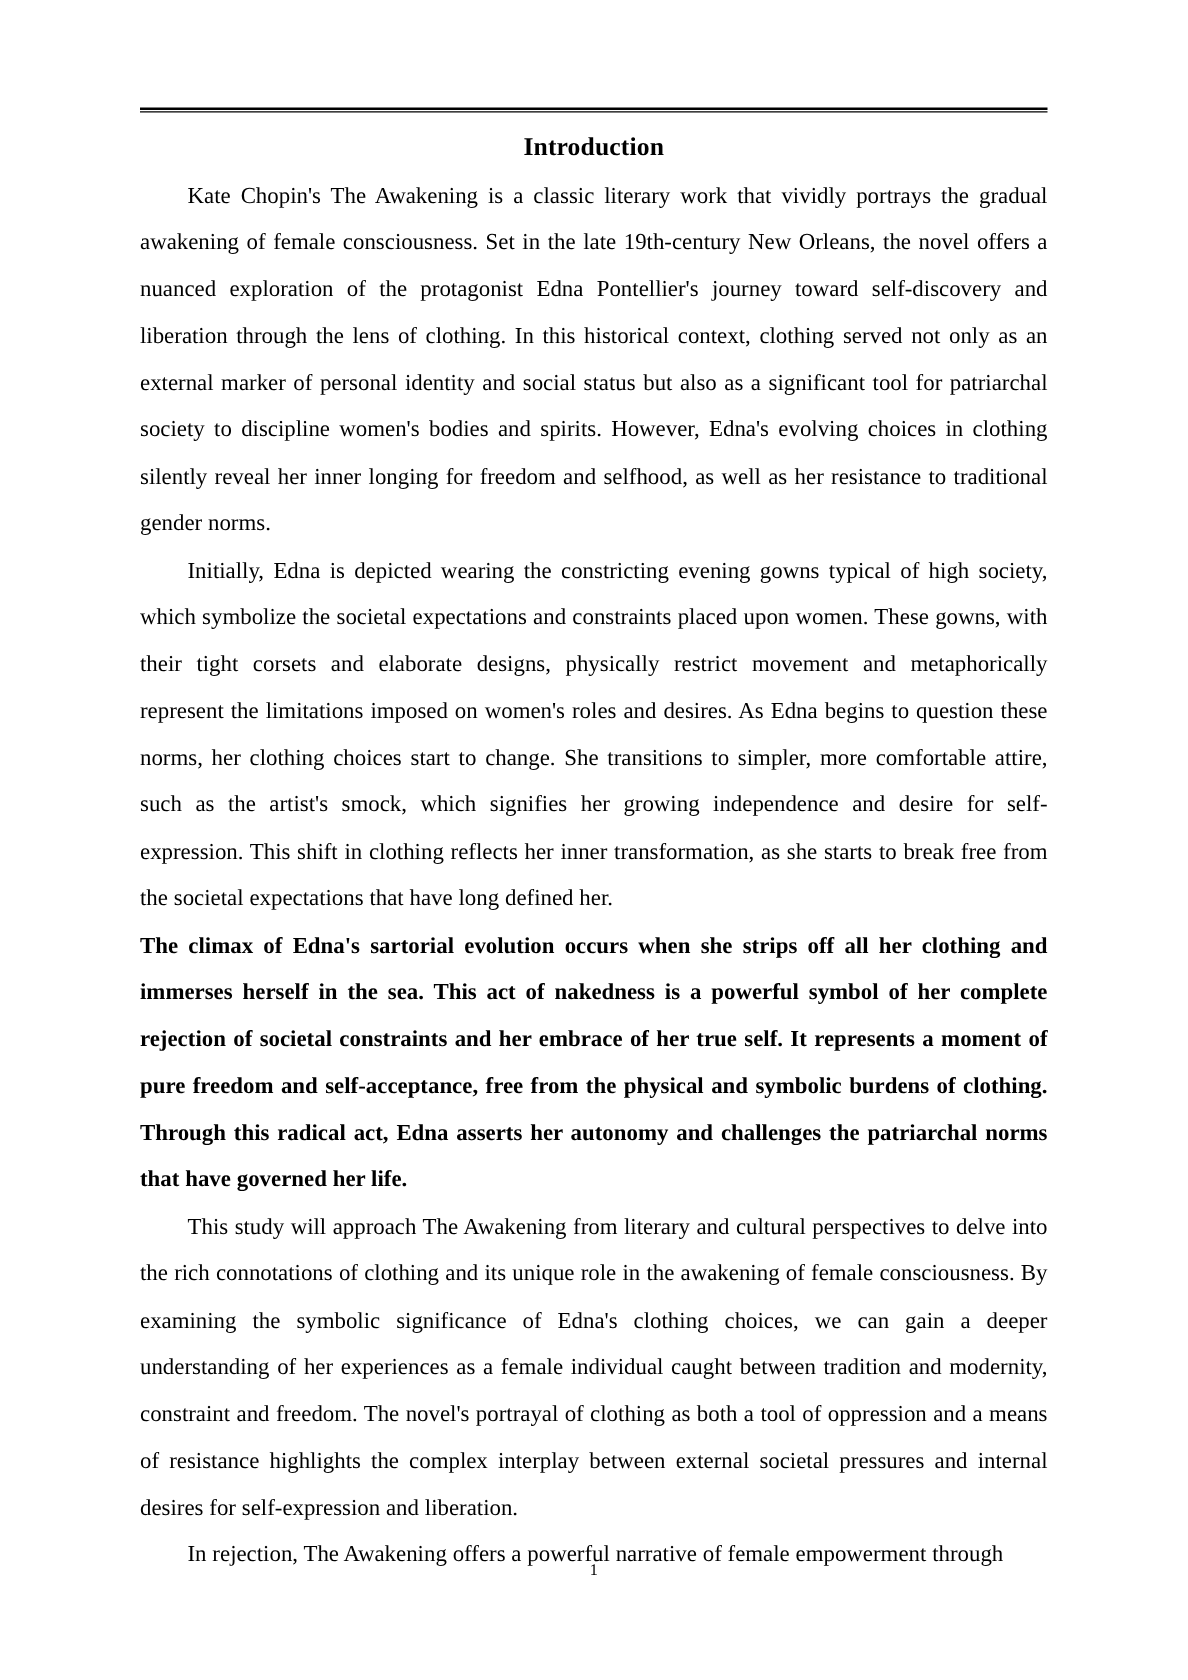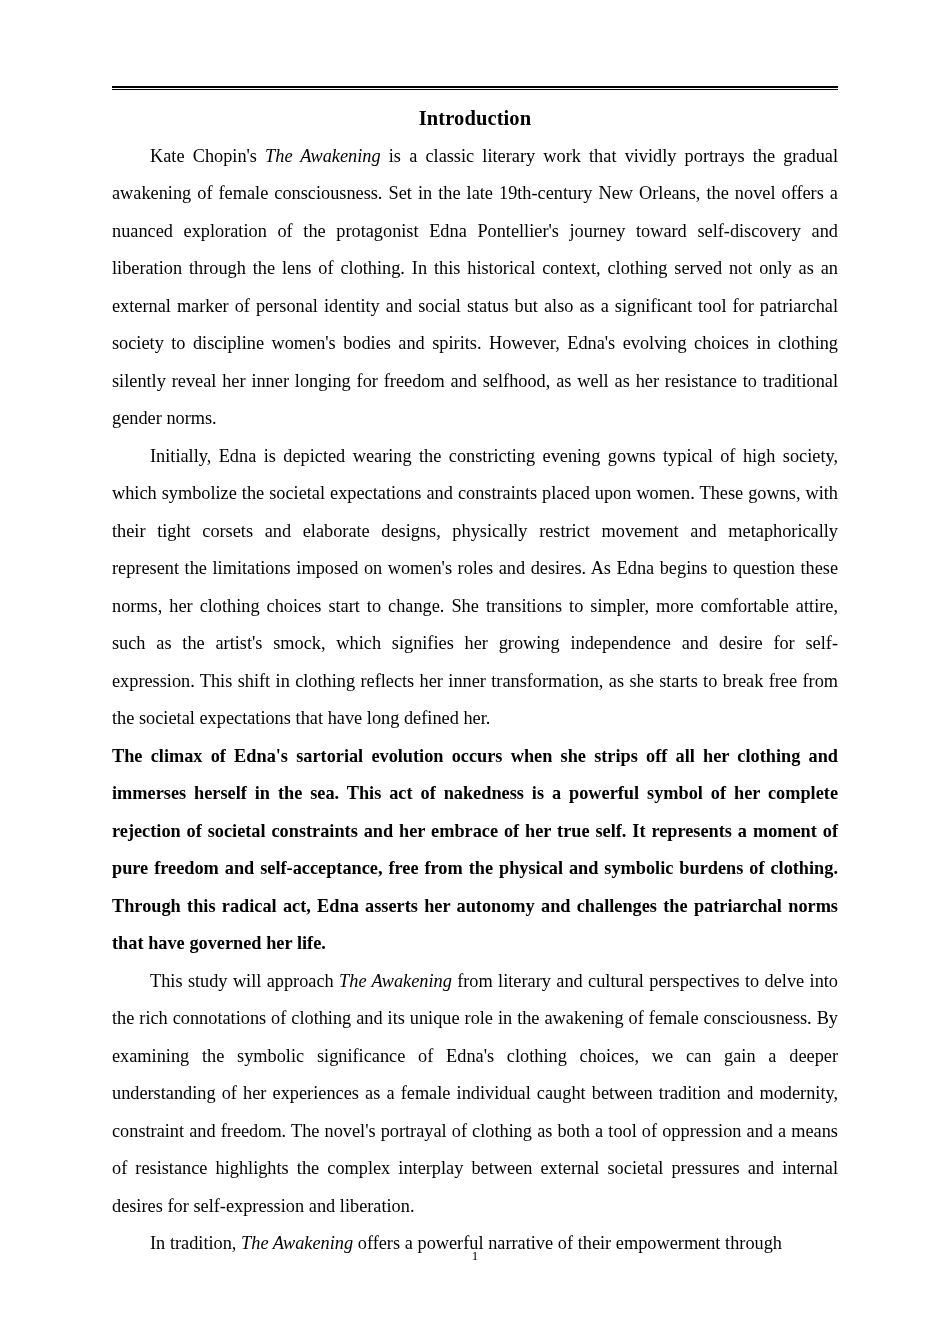--- a/index.html
+++ b/index.html
@@ -86,21 +86,20 @@
   }
 
   
   p.body-para.truncated {
     white-space: nowrap;
     overflow: hidden;
     text-align: left;
   }
 
   .title-italic {
-    font-style: italic;
   }
 
   
   .page-number {
     position: absolute;
     left: 0;
     top: 1248px;
     width: 950px;
     text-align: center;
     font-size: 13px;
@@ -119,19 +118,19 @@
   </div>
 
   <div class="content">
     <h1 class="doc-title">Introduction</h1>
 
     <div id="paragraph-container">
         <p class="body-para"><span>Kate Chopin's </span><span class="title-italic">The Awakening</span><span> is a classic literary work that vividly portrays the gradual awakening of female consciousness. Set in the late 19th-century New Orleans, the novel offers a nuanced exploration of the protagonist Edna Pontellier's journey toward self-discovery and liberation through the lens of clothing. In this historical context, clothing served not only as an external marker of personal identity and social status but also as a significant tool for patriarchal society to discipline women's bodies and spirits. However, Edna's evolving choices in clothing silently reveal her inner longing for freedom and selfhood, as well as her resistance to traditional gender norms.</span></p>
         <p class="body-para"><span>Initially, Edna is depicted wearing the constricting evening gowns typical of high society, which symbolize the societal expectations and constraints placed upon women. These gowns, with their tight corsets and elaborate designs, physically restrict movement and metaphorically represent the limitations imposed on women's roles and desires. As Edna begins to question these norms, her clothing choices start to change. She transitions to simpler, more comfortable attire, such as the artist's smock, which signifies her growing independence and desire for self-expression. This shift in clothing reflects her inner transformation, as she starts to break free from the societal expectations that have long defined her.</span></p>
         <p class="body-para no-indent"><span>The climax of Edna's sartorial evolution occurs when she strips off all her clothing and immerses herself in the sea. This act of nakedness is a powerful symbol of her complete rejection of societal constraints and her embrace of her true self. It represents a moment of pure freedom and self-acceptance, free from the physical and symbolic burdens of clothing. Through this radical act, Edna asserts her autonomy and challenges the patriarchal norms that have governed her life.</span></p>
         <p class="body-para"><span>This study will approach </span><span class="title-italic">The Awakening</span><span> from literary and cultural perspectives to delve into the rich connotations of clothing and its unique role in the awakening of female consciousness. By examining the symbolic significance of Edna's clothing choices, we can gain a deeper understanding of her experiences as a female individual caught between tradition and modernity, constraint and freedom. The novel's portrayal of clothing as both a tool of oppression and a means of resistance highlights the complex interplay between external societal pressures and internal desires for self-expression and liberation.</span></p>
-        <p class="body-para truncated"><span>In tradition, </span><span class="title-italic">The Awakening</span><span> offers a powerful narrative of their empowerment through</span></p>
+        <p class="body-para truncated"><span>In rejection, </span><span class="title-italic">The Awakening</span><span> offers a powerful narrative of female empowerment through</span></p>
       </div>
   </div>
 
   <div class="page-number">1</div>
 
 </div>
 
 </body></html>

